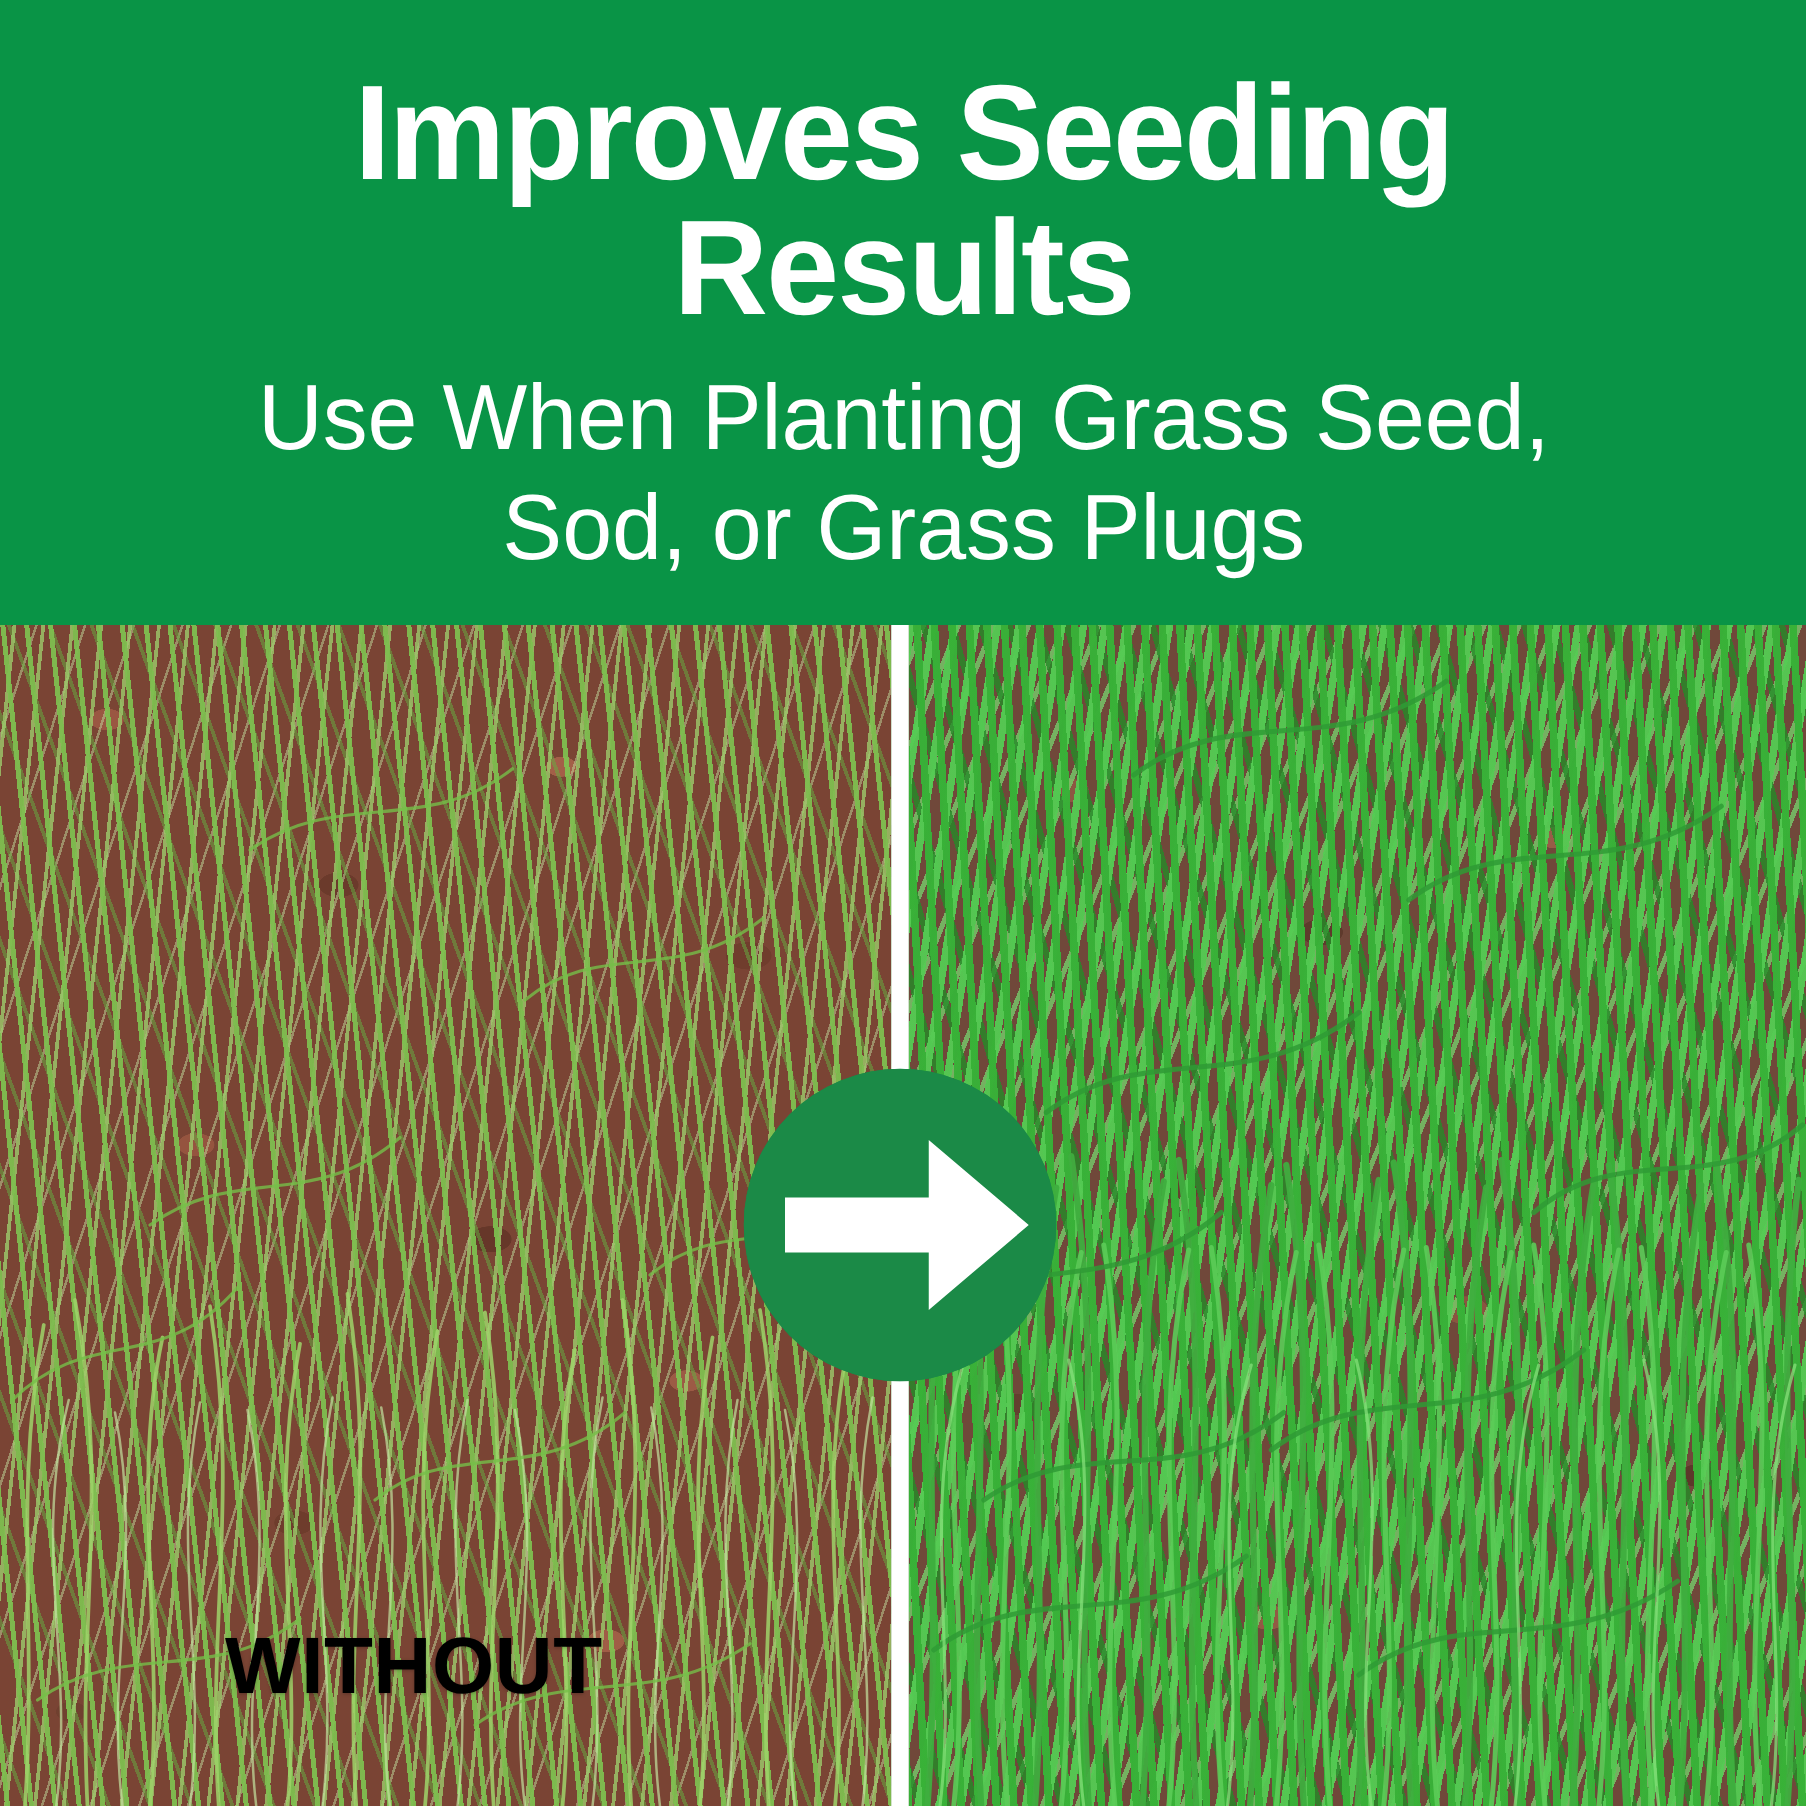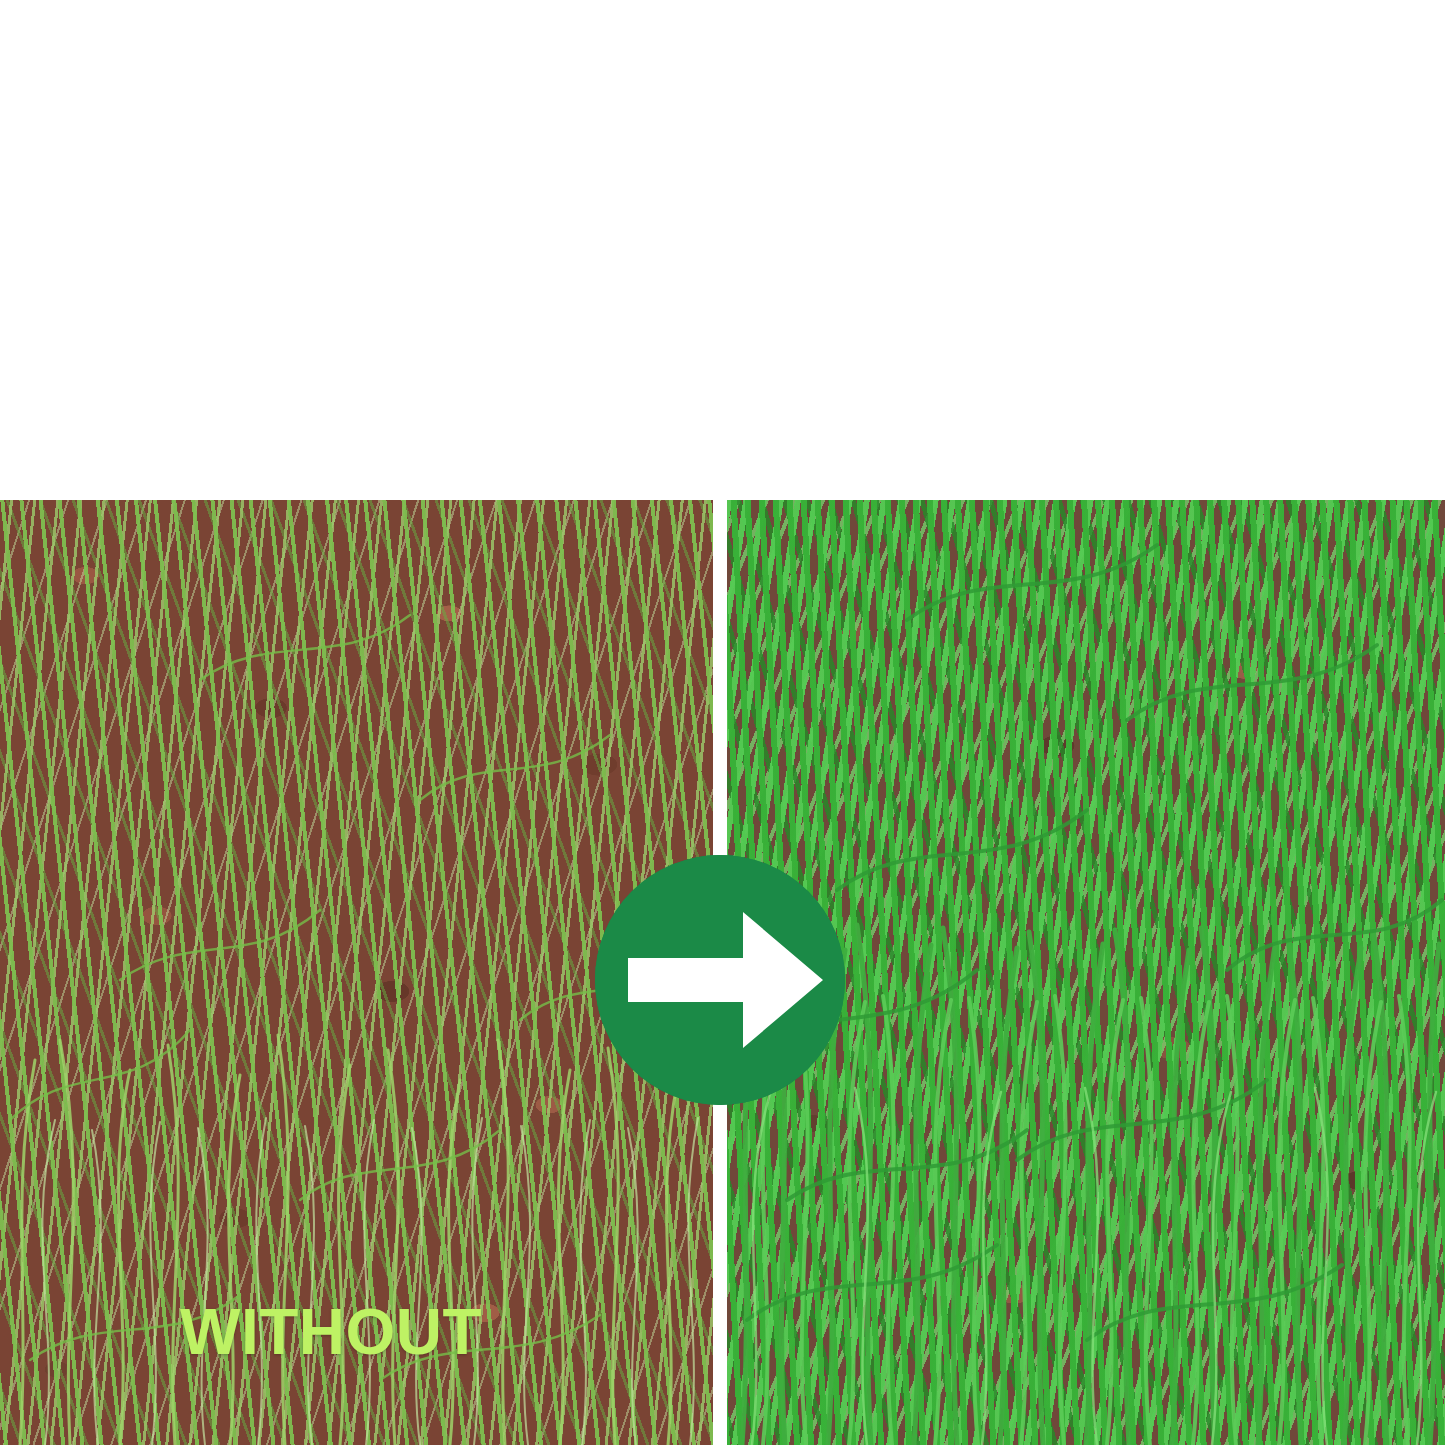--- a/index.html
+++ b/index.html
@@ -174,35 +174,45 @@
     width: 250px;
     height: 250px;
     border-radius: 50%;
     background: #1b8a47;
   }
   .arrow-badge svg { display: block; }
 
   
   .lbl {
     position: absolute;
-    color: #bef264;
+    color: #000000;
     font-weight: 700;
     font-size: 64px;
     line-height: 64px;
     letter-spacing: 0.5px;
     white-space: nowrap;
     text-shadow: 0 1px 3px rgba(0,0,0,.25);
   }
   .lbl-without { left: 180px; top: 800px; }
 </style>
 </head>
 <body>
 
 <div id="page">
 
+  <div class="header">
+    <h1 class="headline">
+      <span>Improves Seeding</span>
+      <span class="l2">Results</span>
+    </h1>
+    <p class="subhead">
+      <span>Use When Planting Grass Seed,</span>
+      <span class="s2">Sod, or Grass Plugs</span>
+    </p>
+  </div>
 
   <div class="compare">
 
     <div class="pane pane-left">
       <div class="soil soil-left"></div>
       <div class="grass grass-left"></div>
       <svg class="blade-overlay" width="713" height="945" viewBox="0 0 713 945" preserveAspectRatio="none">
         <g stroke="#9fd46a" stroke-width="3" fill="none" opacity="0.85" stroke-linecap="round">
           <path d="M20 945 C 30 800, 10 700, 35 560"></path>
           <path d="M70 945 C 62 790, 88 690, 60 540"></path>

